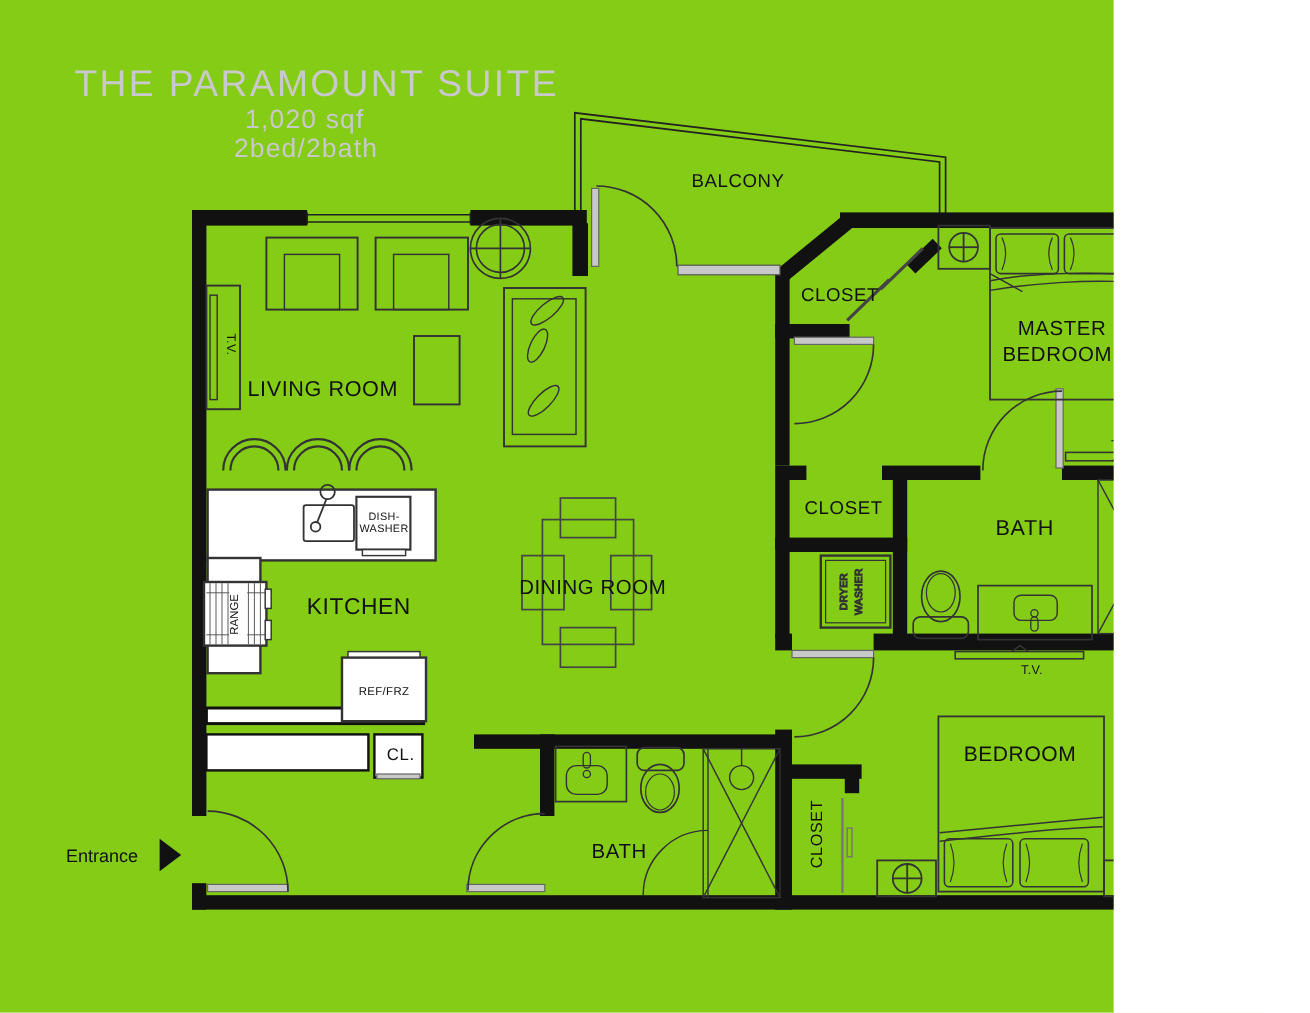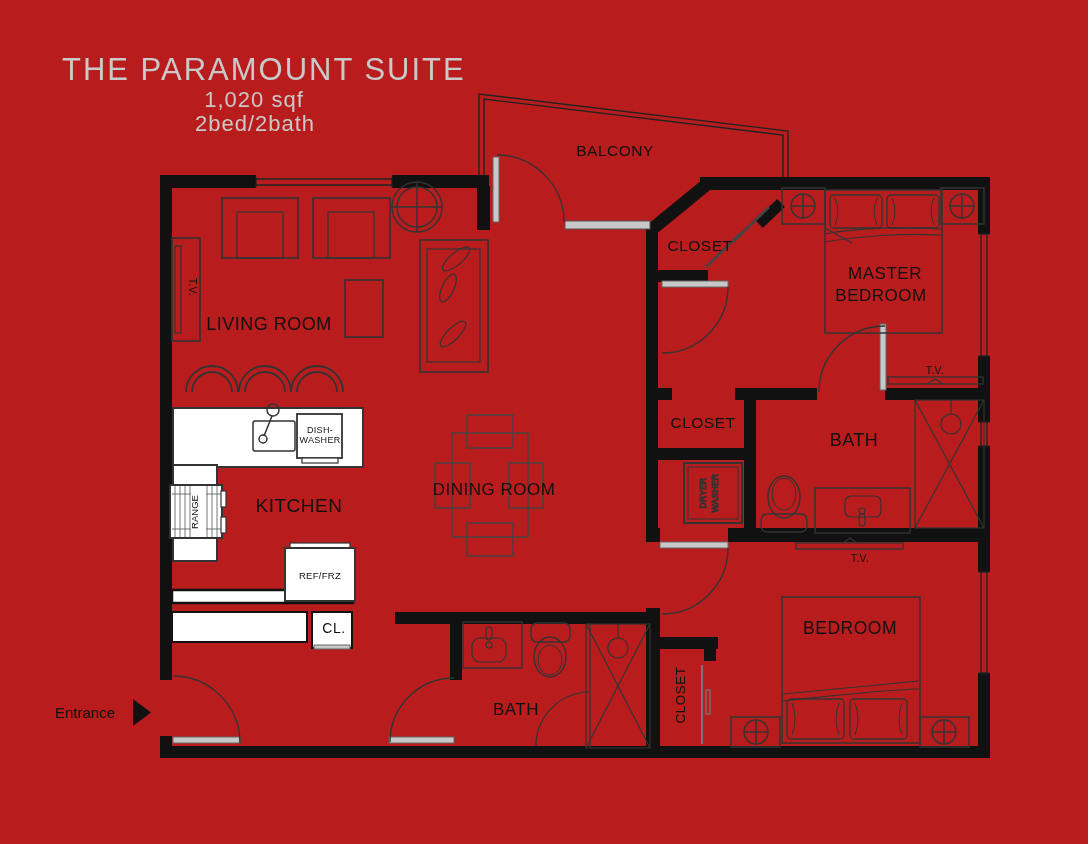--- a/index.html
+++ b/index.html
@@ -1,16 +1,16 @@
 <!DOCTYPE html>
 <html><head>
 <meta charset="utf-8">
 <style>
   html,body{margin:0;padding:0;background:#fff;}
-  .stage{position:relative;width:1088px;height:844px;background:#b91c1c;overflow:hidden;
+  .stage{position:relative;width:928px;height:844px;background:#84cc16;overflow:hidden;
          font-family:"Liberation Sans",sans-serif;}
   svg{position:absolute;left:0;top:0;}
   text{font-family:"Liberation Sans",sans-serif;fill:#111;}
   .room-label{font-weight:400;letter-spacing:.5px;}
   .small-label{letter-spacing:.3px;}
   .title{fill:#c9c9c9;letter-spacing:2px;}
   .subtitle{fill:#c9c9c9;letter-spacing:1px;}
 </style>
 </head>
 <body>

